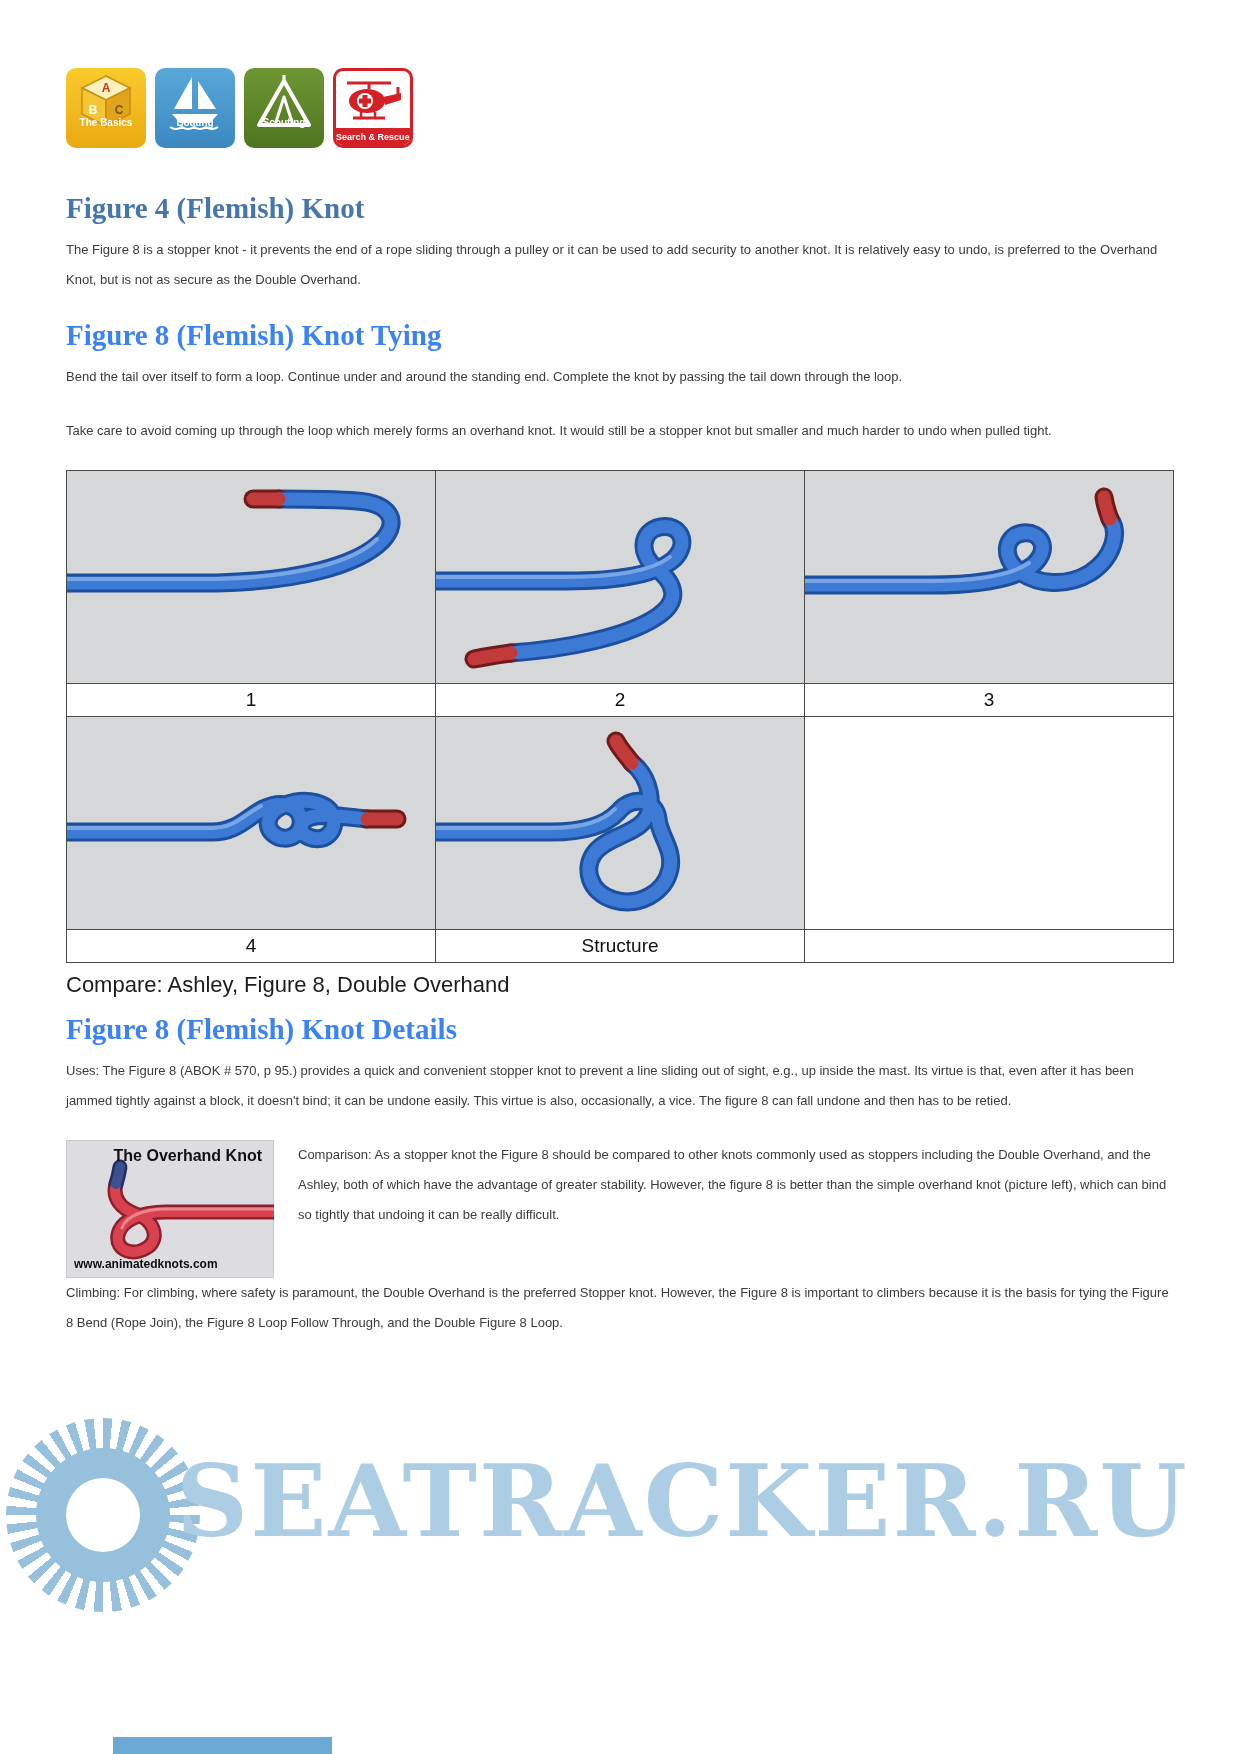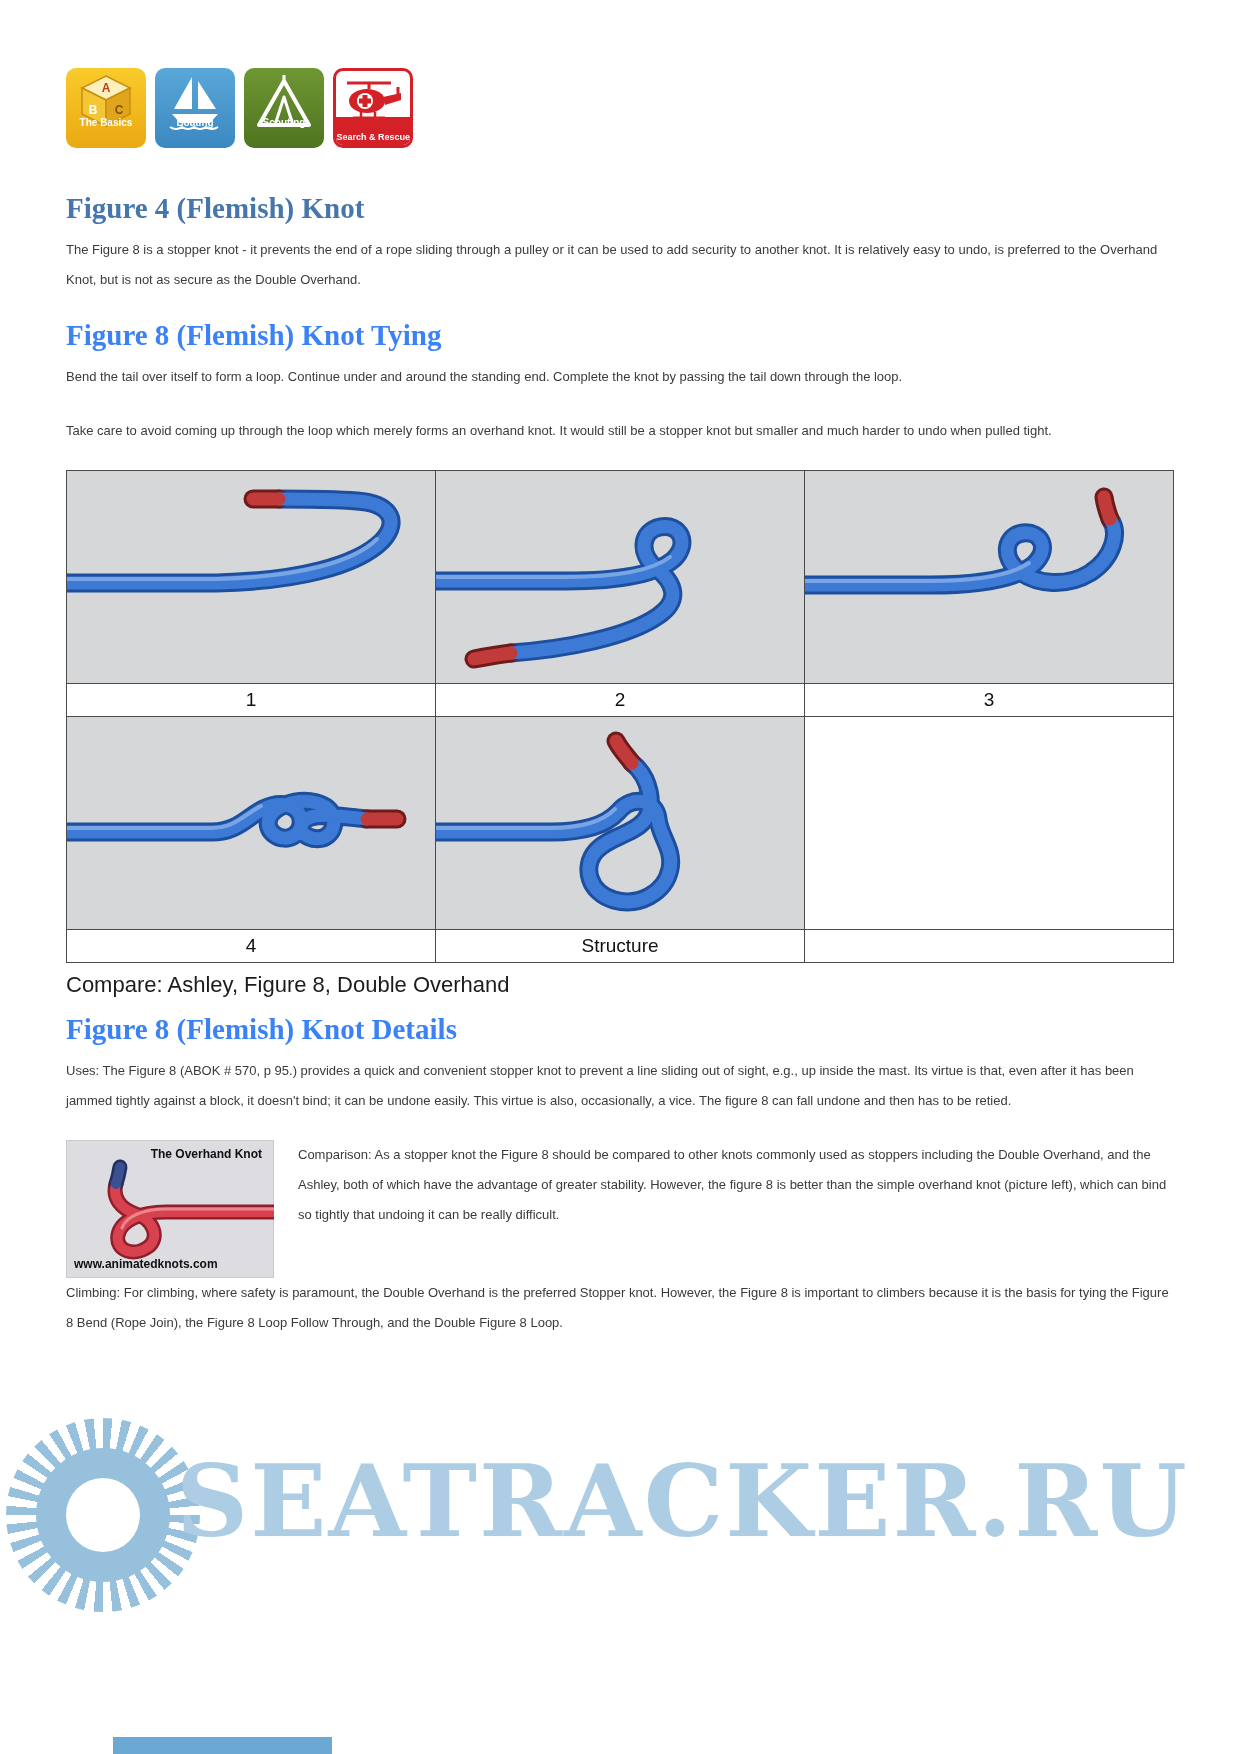--- a/index.html
+++ b/index.html
@@ -19,21 +19,21 @@
   }
   .badge .icon { position:absolute; top:5px; left:50%; transform:translateX(-50%); }
   .badge-label {
     position:relative; z-index:1; font-size:10px; font-weight:bold; color:#fff;
     padding-bottom:20px; white-space:nowrap;
   }
   .badge-basics  { background:linear-gradient(#f9cb2b,#eaa912); }
   .badge-boating { background:linear-gradient(#5aa8d9,#3a88c0); }
   .badge-scouting{ background:linear-gradient(#6e9733,#4f7420); }
   .badge-sar     { background:#fff; border:3px solid #d42027; }
-  .badge-sar .badge-label { background:#d42027; width:100%; text-align:right; font-size:9px; padding:15px 0 3px;margin-top:40px; }
+  .badge-sar .badge-label { background:#d42027; width:100%; text-align:left; font-size:9px; padding:4px 0 3px;margin-top:40px; }
 
   
   h1.doc-title {
     font-family:"Liberation Serif", serif; font-weight:bold;
     font-size:29px; color:#4576ad; margin:44px 0 10px;
   }
   h2.doc-sub {
     font-family:"Liberation Serif", serif; font-weight:bold;
     font-size:29px; color:#3b82f6; margin:14px 0 10px;
   }
@@ -51,21 +51,21 @@
   .rope-hi  { fill:none; stroke:#7aa5e4; stroke-width:4;  stroke-linecap:round; }
   .tip-out  { fill:none; stroke:#701b1b; stroke-width:19; stroke-linecap:round; }
   .tip-mid  { fill:none; stroke:#c23b3b; stroke-width:13; stroke-linecap:round; }
 
   
   .comparison-row { display:flex; gap:24px; margin-top:2px; }
   .overhand-figure {
     position:relative; flex:0 0 auto; width:208px; height:138px;
     background:#dddde1; box-shadow:0 0 0 1px #c9c9cd inset;
   }
-  .fig-title { position:absolute; top:7px; right:12px; font-size:12px; font-weight:bold; color:#101010; }
+  .fig-title { position:absolute; top:7px; right:12px; font-size:16px; font-weight:bold; color:#101010; }
   .fig-url   { position:absolute; bottom:7px; left:8px; font-size:12px; font-weight:bold; color:#101010; }
   .ropeR-out { fill:none; stroke:#8e1f2c; stroke-width:15; stroke-linecap:round; }
   .ropeR-mid { fill:none; stroke:#d8414e; stroke-width:10; stroke-linecap:round; }
   .ropeR-hi  { fill:none; stroke:#ee848c; stroke-width:3;  stroke-linecap:round; }
   .bandR-out { fill:none; stroke:#23305e; stroke-width:15; stroke-linecap:round; }
   .bandR-mid { fill:none; stroke:#3c4f92; stroke-width:10; stroke-linecap:round; }
   .comparison-text { flex:1; }
 
   
   .watermark { position:absolute; left:0; bottom:132px; width:100%; height:206px; z-index:2; pointer-events:none; opacity:.9; }

